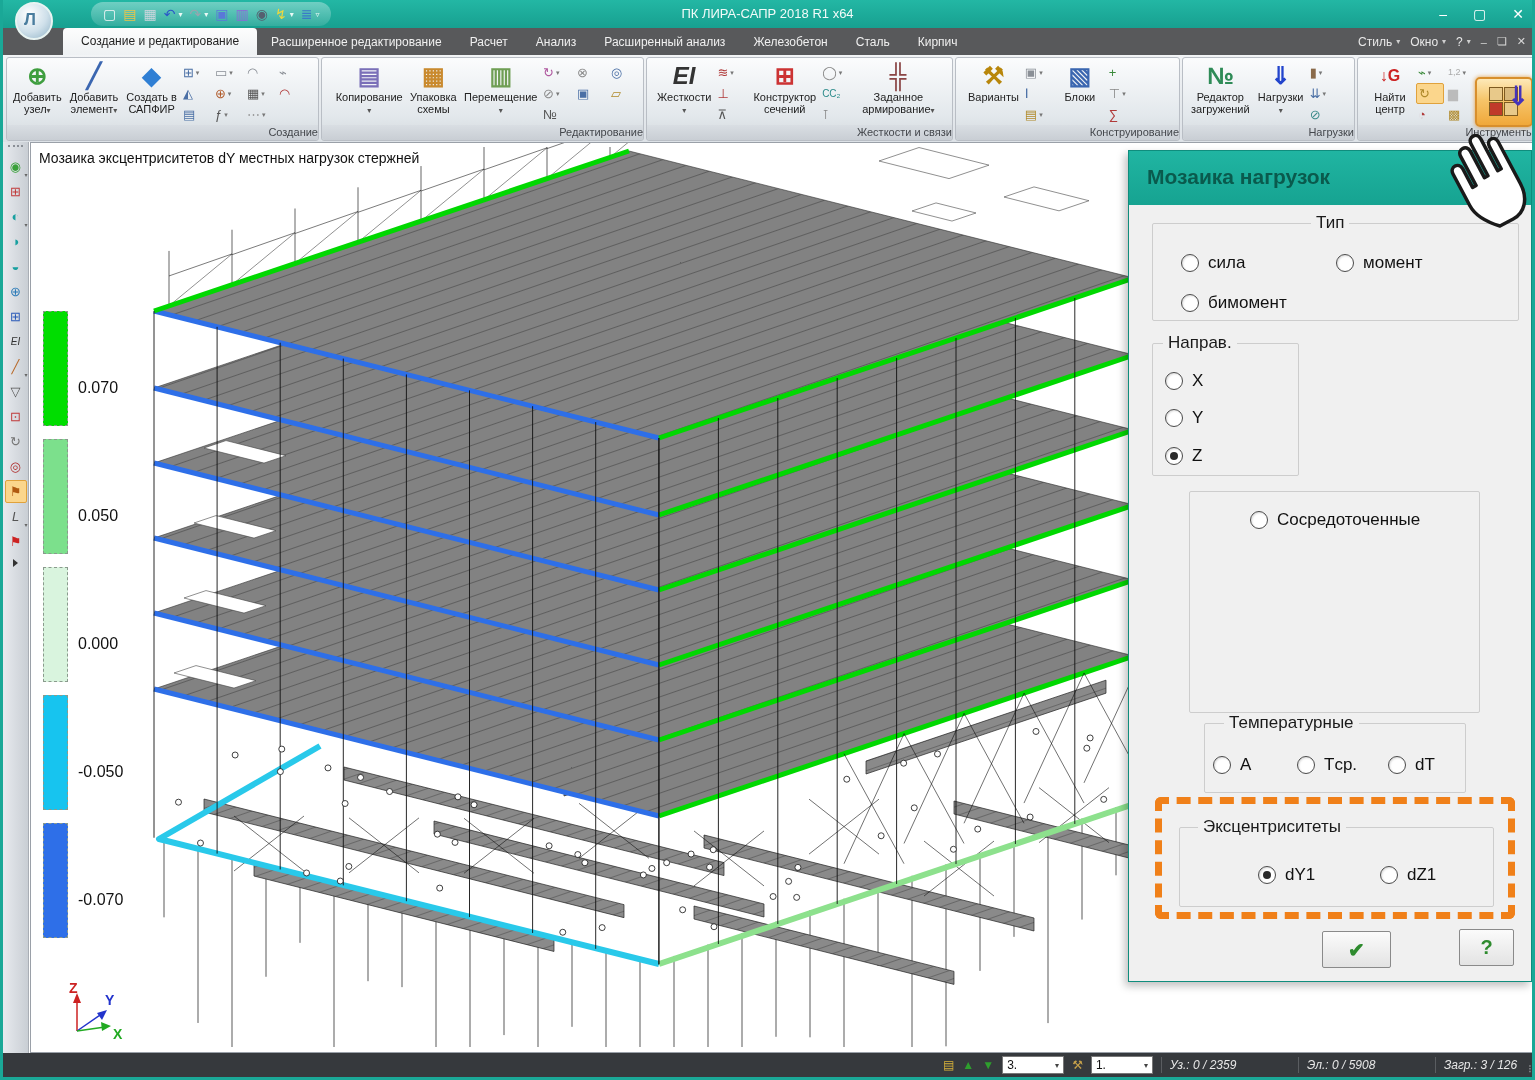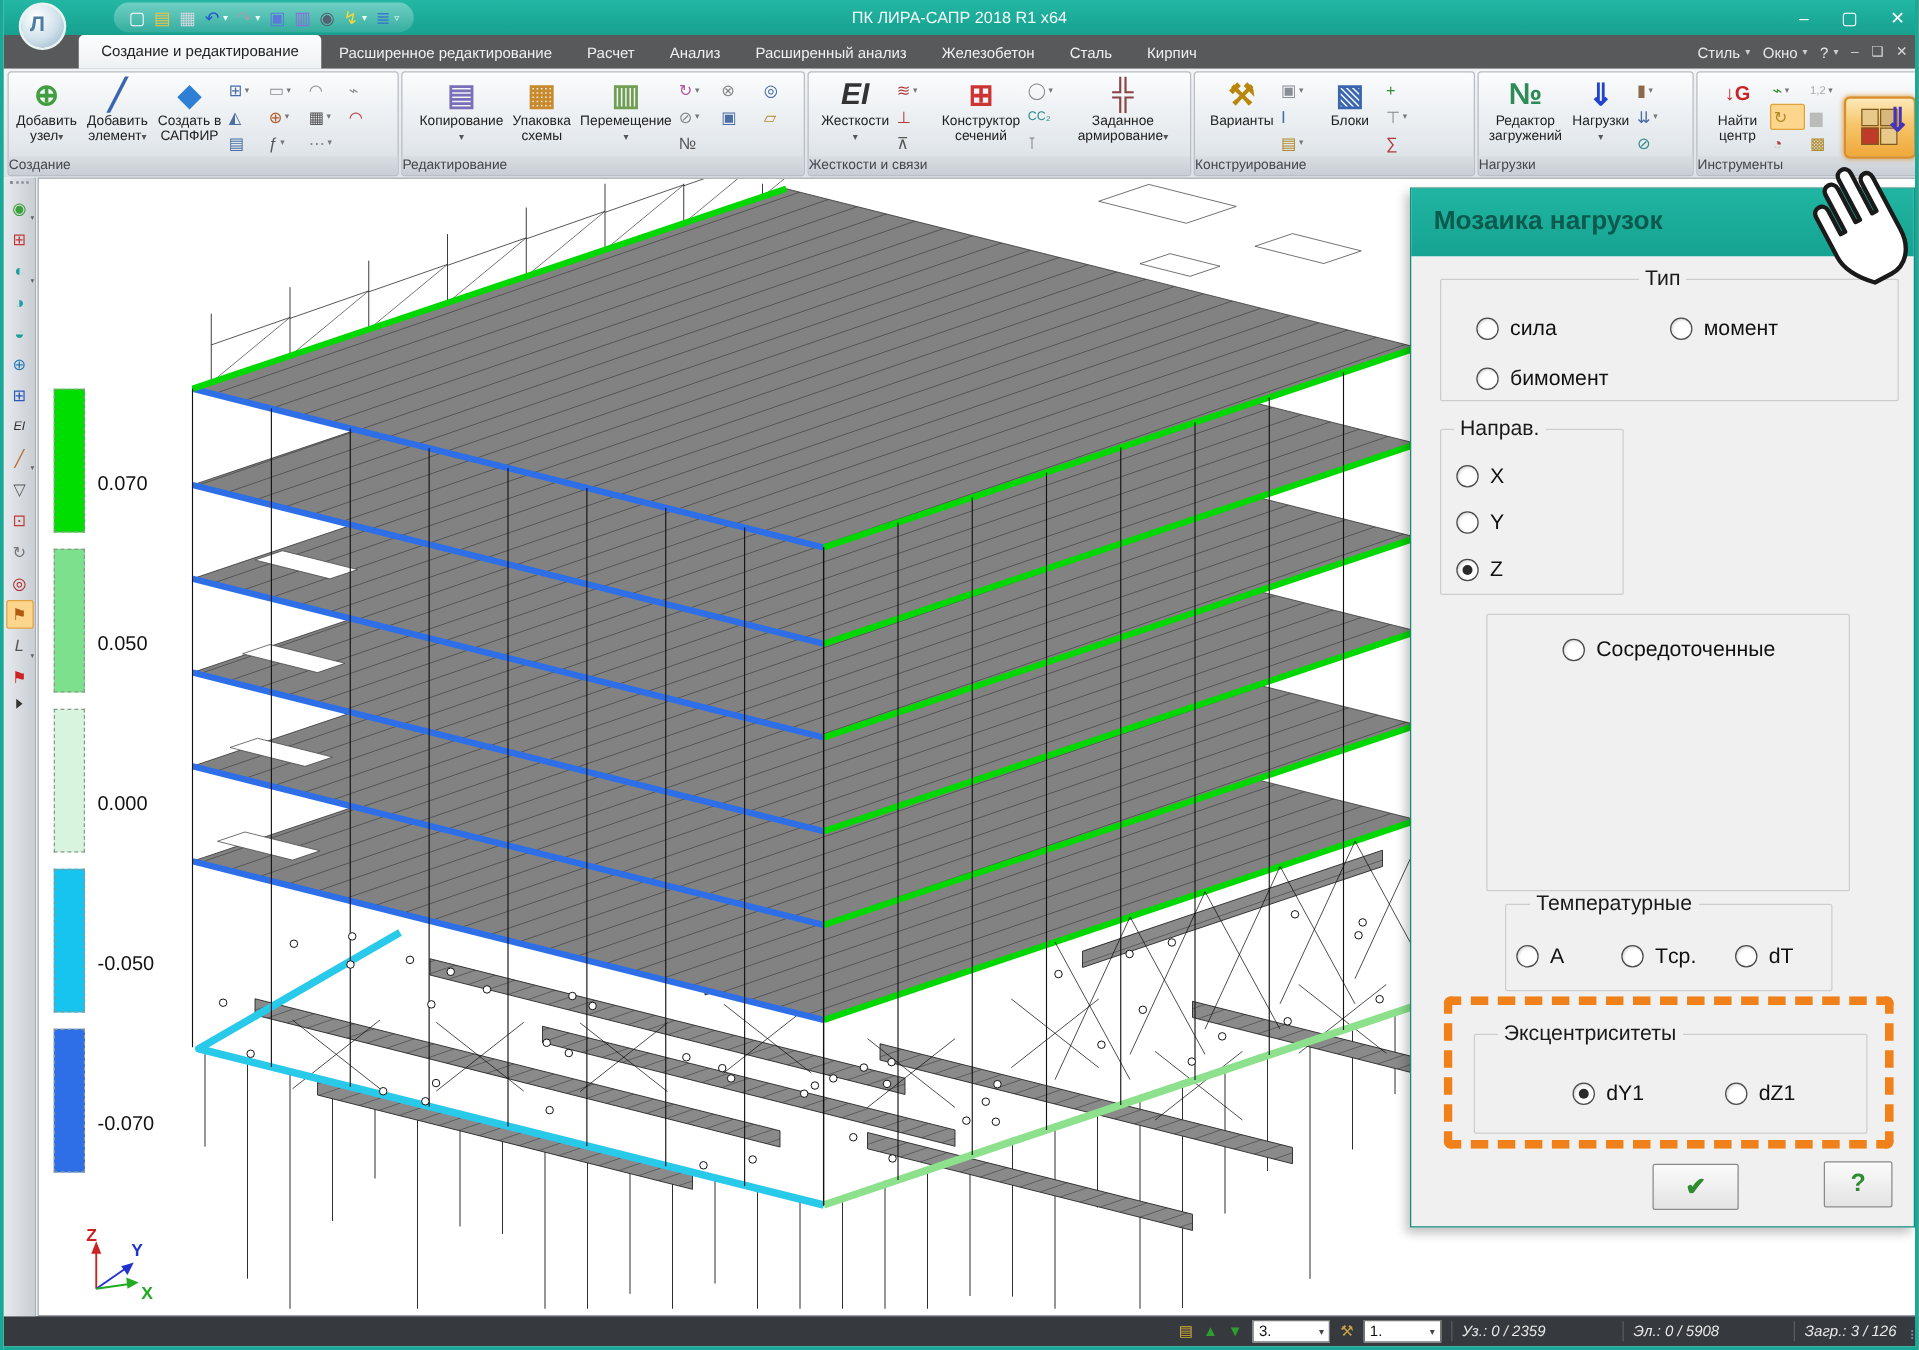--- a/index.html
+++ b/index.html
@@ -24,21 +24,21 @@
   .tabs{position:absolute;left:60px;top:0;height:27px;display:flex;align-items:flex-end;}
   .tab{color:#f0f0f0;font-size:12px;padding:5px 14px 6px 14px;white-space:nowrap;}
   .tab.active{background:linear-gradient(#fdfdfd,#eef1f3);color:#222;border-radius:4px 4px 0 0;padding:6px 18px 7px 18px;}
   .tabbar-right{position:absolute;right:6px;top:0;height:27px;display:flex;align-items:center;gap:10px;color:#e8e8e8;font-size:12px;}
   .tabbar-right .dd{font-size:8px;color:#cfcfcf;margin-left:-6px;}
   .tabbar-right .mini{font-size:11px;color:#d8d8d8;}
   
   .ribbon{position:absolute;left:0;top:55px;width:100%;height:87px;background:linear-gradient(#f2f4f6,#dde2e7);}
   .rgroup{position:absolute;top:2px;height:84px;background:linear-gradient(#fbfcfd,#e3e8ec 70%,#d4dade);
           border:1px solid #b9bec5;border-radius:3px;}
-  .rglabel{position:absolute;left:0;right:0;bottom:0;height:15px;font-size:11px;color:#44474c;text-align:left;
+  .rglabel{position:absolute;left:0;right:0;bottom:0;height:15px;font-size:11px;color:#44474c;text-align:right;
            background:linear-gradient(#d9dee3,#c9ced4);border-radius:0 0 3px 3px;line-height:15px;}
   .rgbody{position:absolute;left:2px;top:1px;right:2px;bottom:16px;display:flex;align-items:stretch;}
   .rbtn{display:flex;flex-direction:column;align-items:center;justify-content:flex-start;
         padding:2px 4px;min-width:54px;cursor:default;}
   .rbtn .ricon{height:30px;display:flex;align-items:center;justify-content:center;font-size:24px;font-weight:bold;}
   .rbtn .rlab{font-size:11px;color:#222;text-align:center;line-height:12px;}
   .rbtn .dd{font-size:8px;color:#555;}
   .sicgrid{display:grid;grid-auto-rows:21px;align-content:start;padding-top:3px;column-gap:2px;}
   .sic{display:flex;align-items:center;font-size:13px;padding:0 2px;line-height:1;cursor:default;}
   .sic .dd{font-size:7px;color:#777;margin-left:2px;}
@@ -659,20 +659,21 @@
           <circle cx="433.3671370083539" cy="833.2003564054568" r="3" fill="#fff" stroke="#111" stroke-width="0.8"></circle>
           <circle cx="647.9284214190557" cy="867.4490540462623" r="3" fill="#fff" stroke="#111" stroke-width="0.8"></circle>
           <circle cx="302.5533647845441" cy="871.983011364143" r="3" fill="#fff" stroke="#111" stroke-width="0.8"></circle>
           <circle cx="276.3780689946725" cy="770.6382000805434" r="3" fill="#fff" stroke="#111" stroke-width="0.8"></circle>
           <circle cx="451.0459404823996" cy="841.4147141887446" r="3" fill="#fff" stroke="#111" stroke-width="0.8"></circle>
           <circle cx="277.778589005502" cy="748.094273736597" r="3" fill="#fff" stroke="#111" stroke-width="0.8"></circle>
           <circle cx="344.84144796285136" cy="865.4478912168" r="3" fill="#fff" stroke="#111" stroke-width="0.8"></circle>
         </svg>
 
       <div class="vpinfo">
+        <div>Мозаика эксцентриситетов dY местных нагрузок стержней</div>
       </div>
 
       <div class="legend">
         <div class="leg-item">
             <span class="leg-swatch" style="background: rgb(0, 221, 0);"></span>
             <span class="leg-label">0.070</span>
           </div>
         <div class="leg-item">
             <span class="leg-swatch" style="background: rgb(124, 224, 140);"></span>
             <span class="leg-label">0.050</span>

